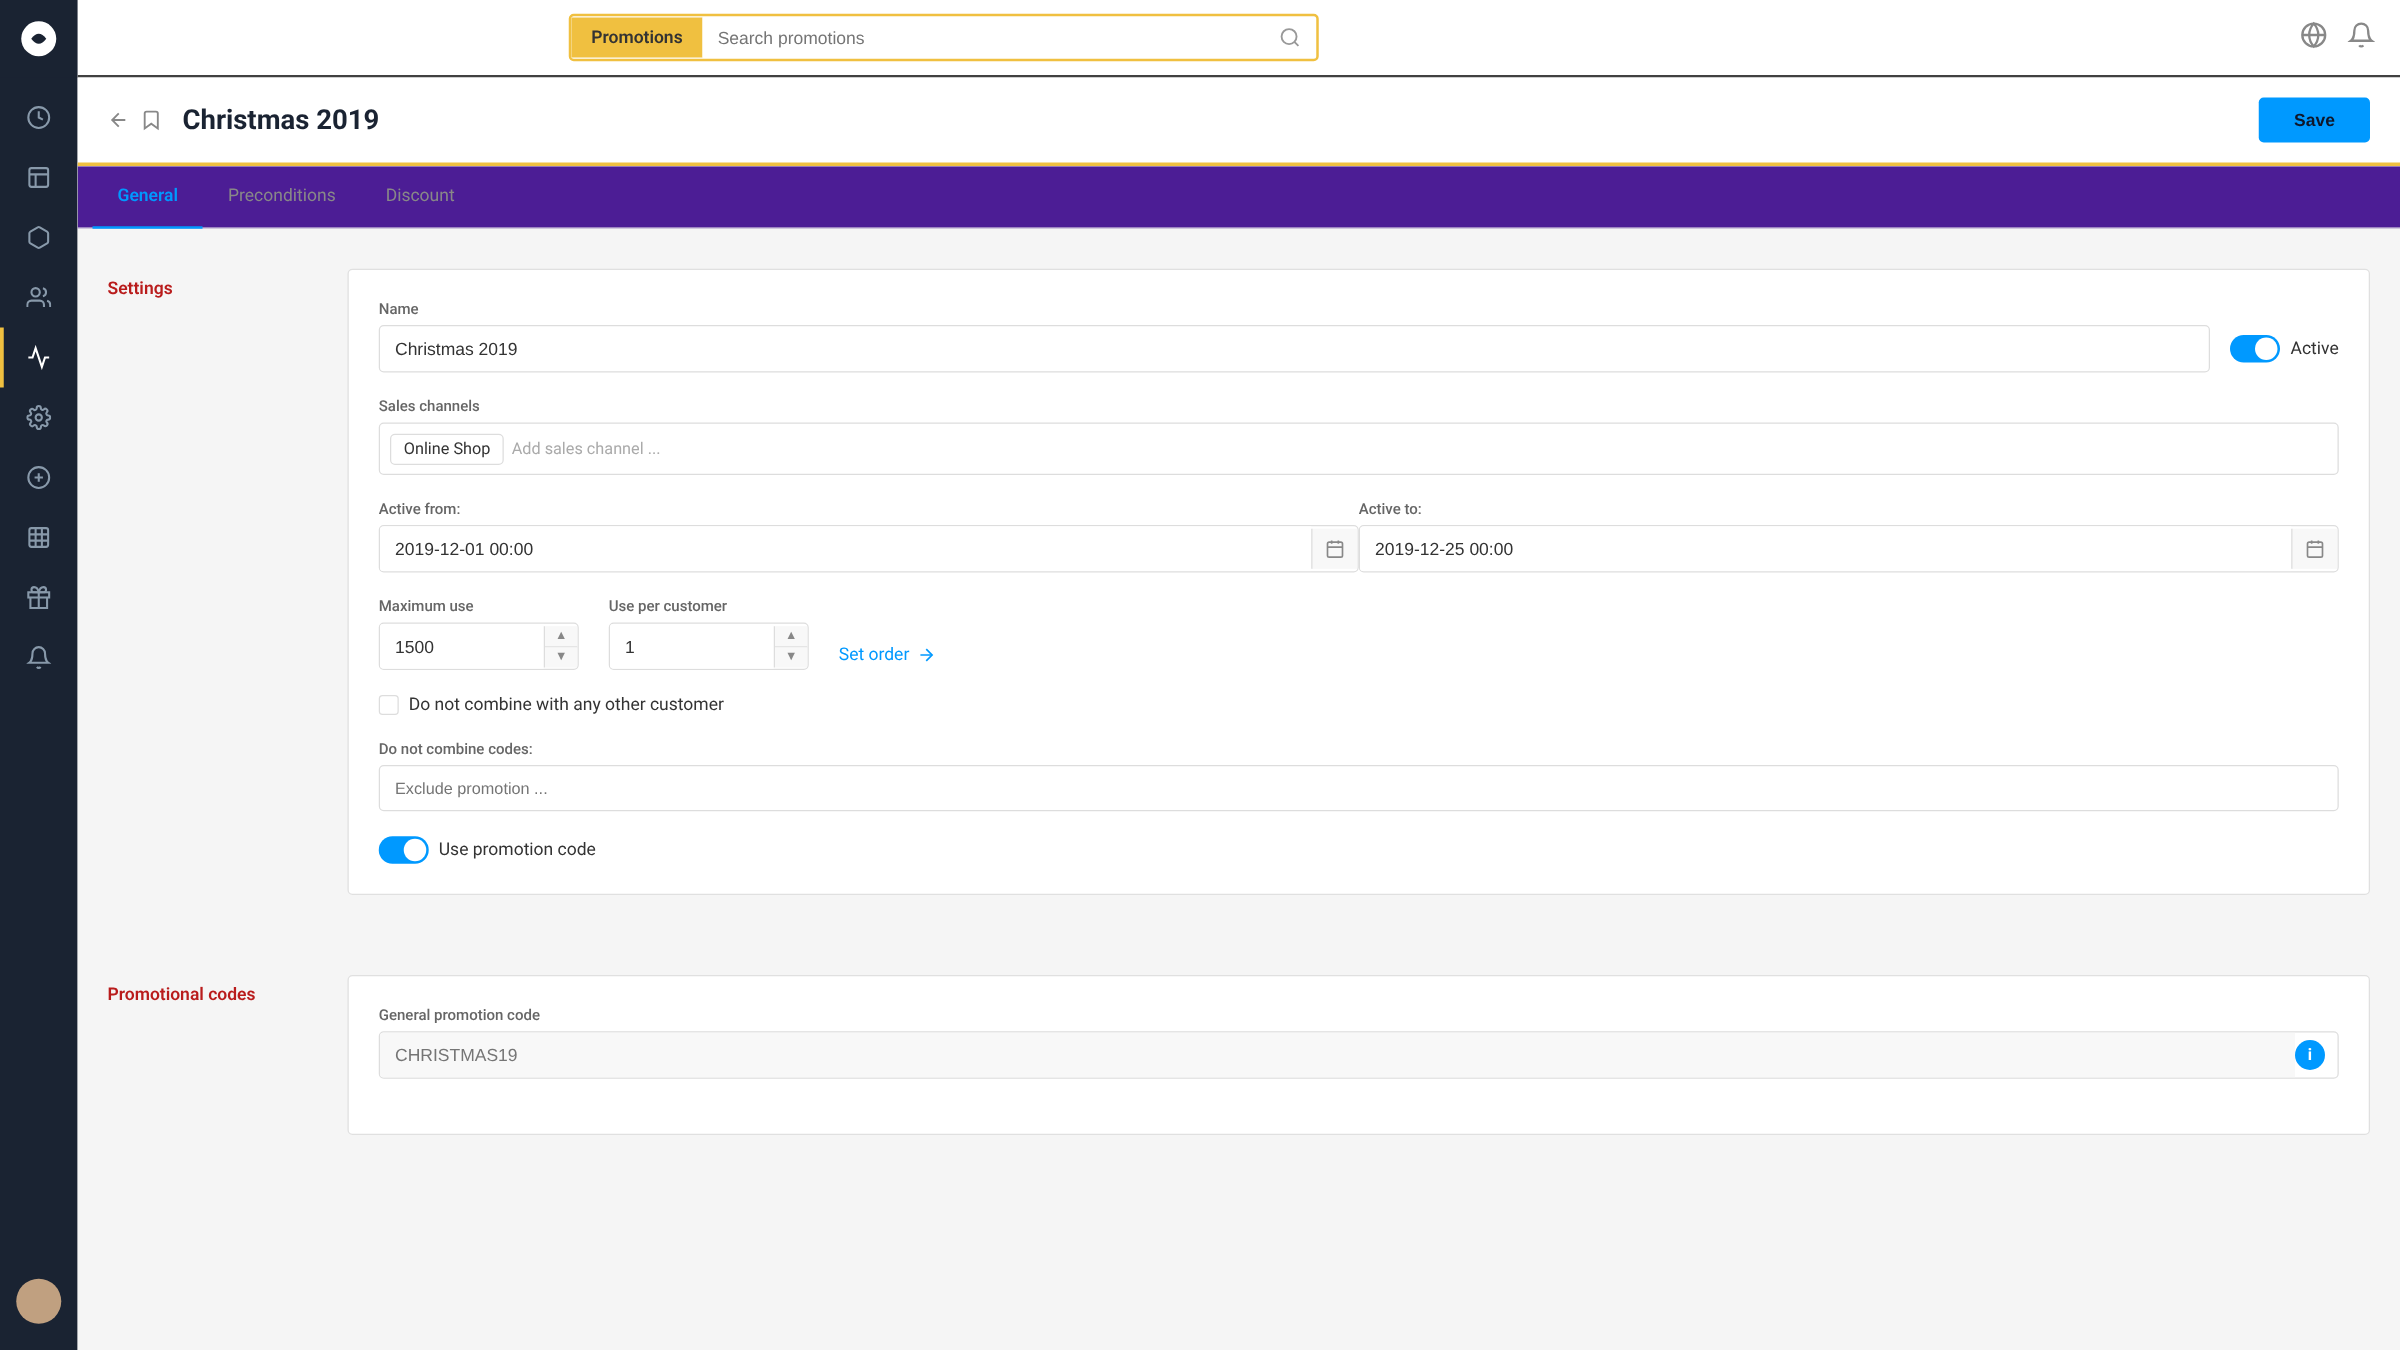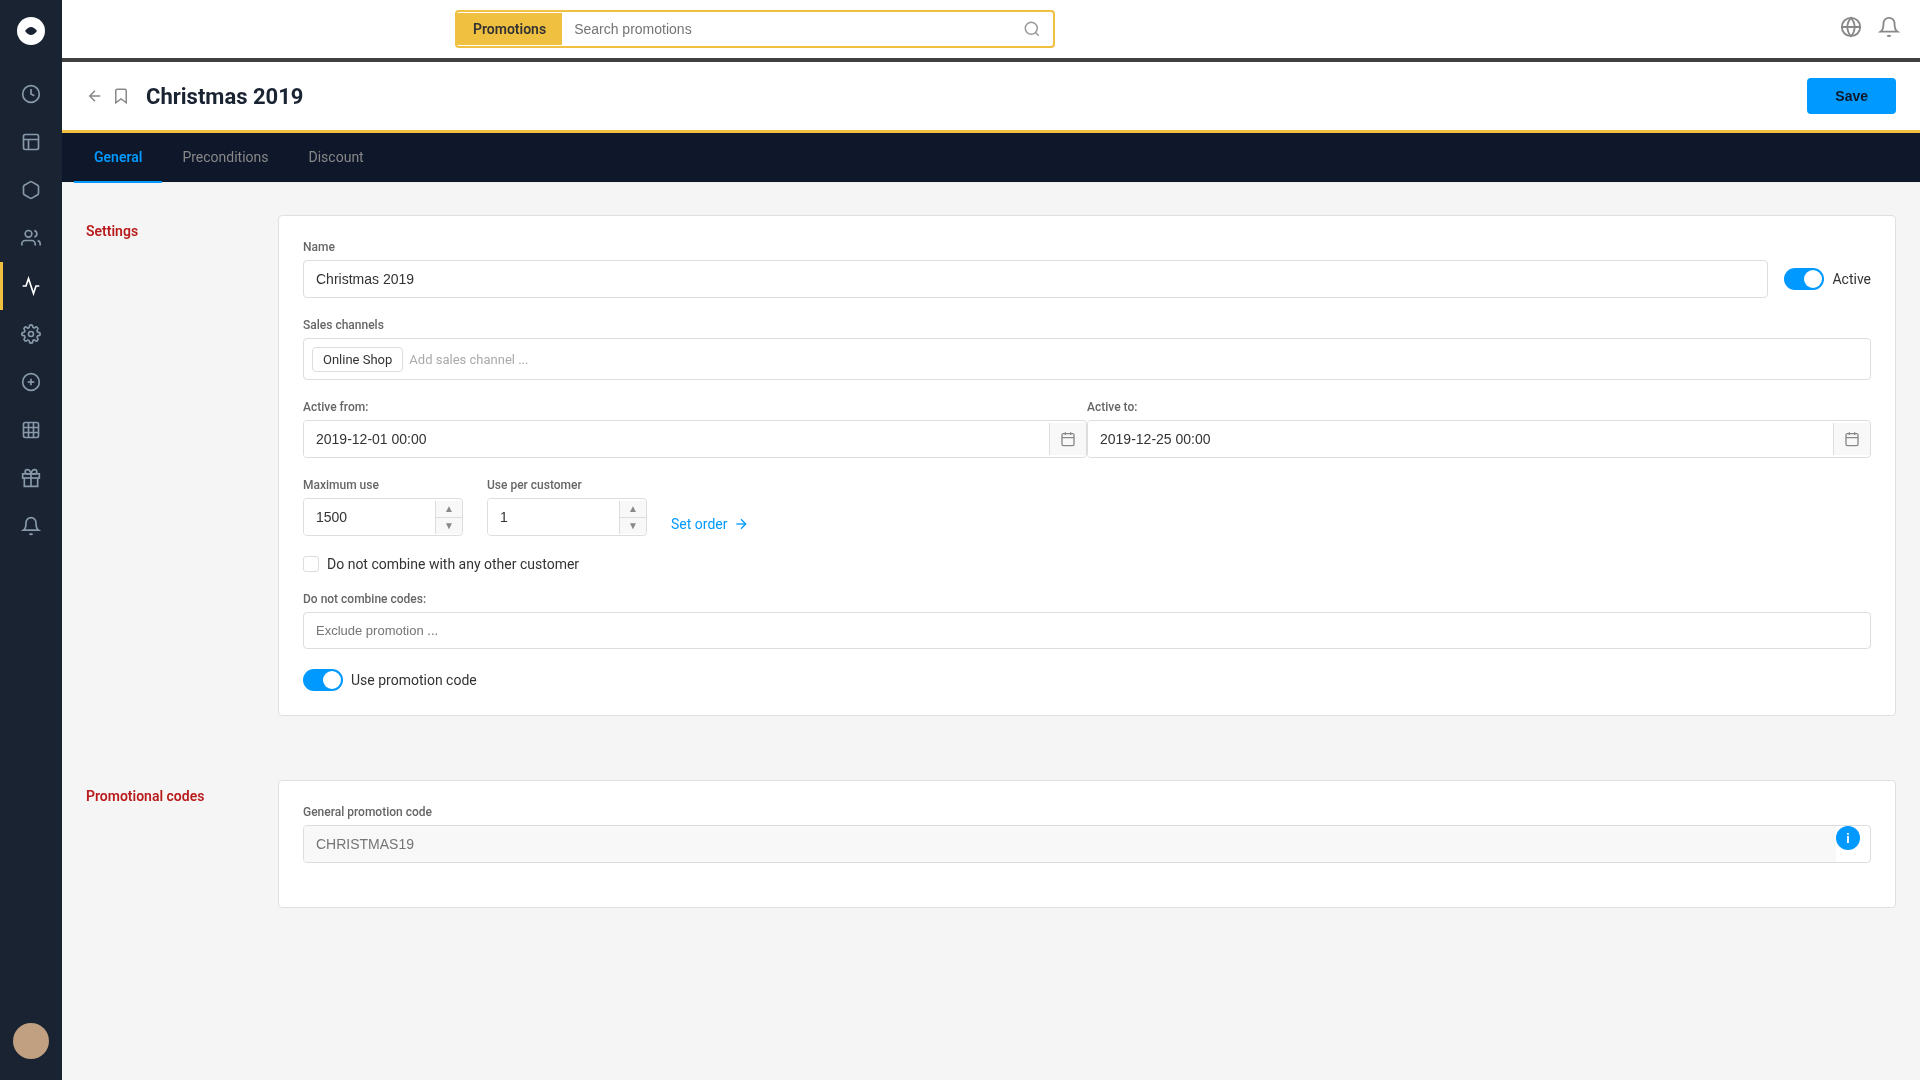--- a/index.html
+++ b/index.html
@@ -75,21 +75,21 @@
       flex: 1;
       display: flex;
       flex-direction: column;
       overflow: hidden;
     }
 
     
     .topbar {
       height: 62px;
       background: #fff;
-      border-bottom: 4px solid #404040;
+      border-bottom: 2px solid #404040;
       display: flex;
       align-items: center;
       padding: 0 20px;
       flex-shrink: 0;
       gap: 39px;
     }
     .search-bar {
       display: flex;
       align-items: center;
       border: 2px solid #f0c040;
@@ -155,21 +155,21 @@
     
     .content {
       flex: 1;
       overflow-y: auto;
       padding: 0;
       background: #f5f5f5;
     }
 
     
     .tabs-bar {
-      background: #0f172a;
+      background: #4c1d95;
       padding: 0 12px;
       display: flex;
       border-bottom: 1px solid #eee;
     }
     .tab {
       padding: 16px 20px;
       font-size: 14px;
       color: #888;
       cursor: pointer;
       border-bottom: 2px solid transparent;
@@ -353,20 +353,21 @@
       padding: 10px 12px;
       font-size: 13px;
       color: #aaa;
       width: 100%;
       outline: none;
     }
 
     
     .promo-code-input-wrap {
       display: flex;
+      align-items: center;
       border: 1px solid #ddd;
       border-radius: 4px;
       overflow: hidden;
     }
     .promo-code-input {
       flex: 1;
       border: none;
       outline: none;
       padding: 10px 12px;
       font-size: 14px;

